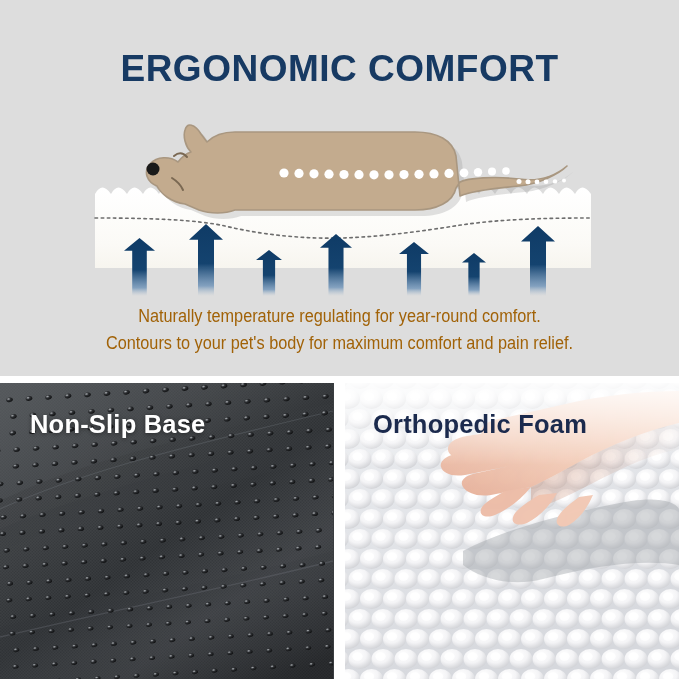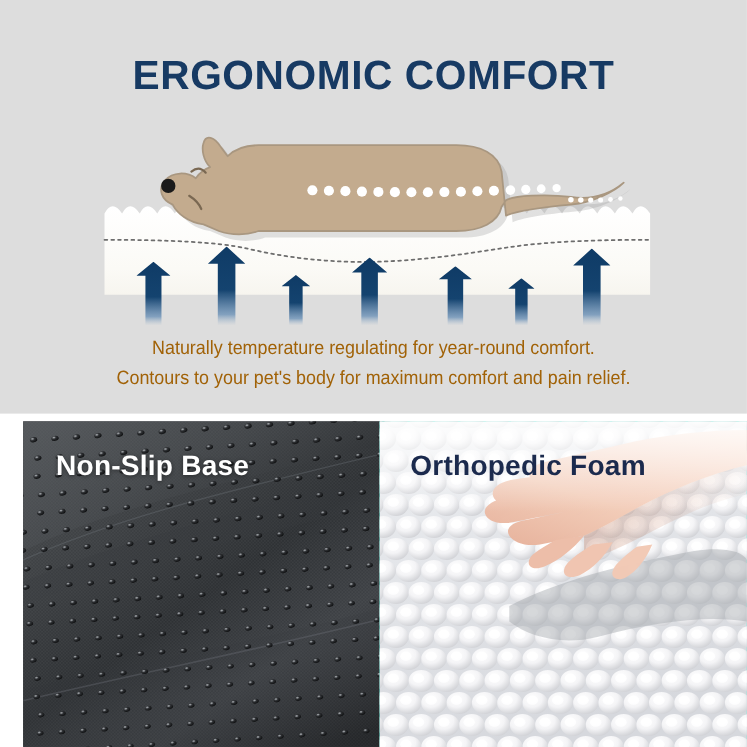--- a/index.html
+++ b/index.html
@@ -91,22 +91,22 @@
     left: 0; top: 383px;
     width: 679px;
     height: 296px;
   }
   .bottom-panel {
     position: absolute;
     top: 0;
     height: 296px;
     overflow: hidden;
   }
-  #panel-nonslip { left: 0; width: 334px; background: #3a3d40; margin-left: 21px; }
-  #panel-foam    { left: 345px; width: 334px; background: #5eead4; }
+  #panel-nonslip { left: 0; width: 334px; background: #3a3d40; }
+  #panel-foam    { left: 345px; width: 334px; background: #bef264; }
 
   .panel-label {
     position: absolute;
     top: 27px;
     font-size: 25.5px;
     font-weight: bold;
     letter-spacing: 0.2px;
     z-index: 20;
     white-space: nowrap;
     font-family: "Liberation Sans", sans-serif;

